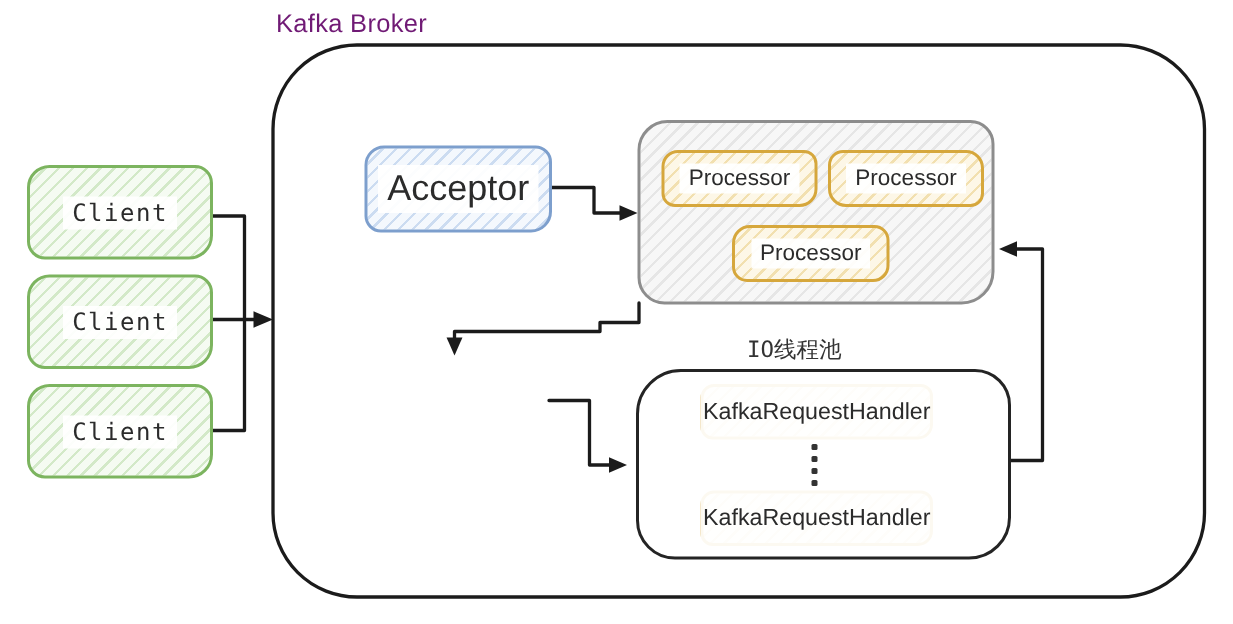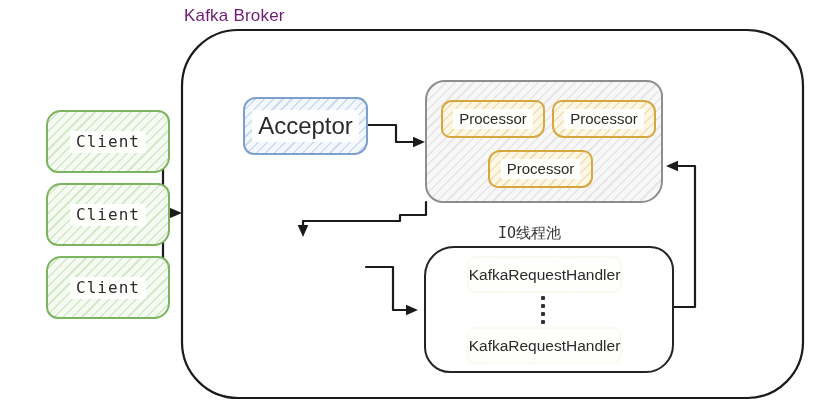--- a/index.html
+++ b/index.html
@@ -33,21 +33,21 @@
     background:rgba(255,255,255,.93); padding:1px 6px; white-space:nowrap;
     line-height:1.25;
   }
   .hatch{background:repeating-linear-gradient(135deg, var(--h) 0 1.6px, var(--f) 1.6px 6.5px);}
 
   .client{
     --h:var(--client-hatch); --f:var(--client-fill);
     border-color:var(--client-border); border-radius:15px 12px 16px 12px;
     width:124px; height:63px; left:18px;
     font-family:"DejaVu Sans Mono","Liberation Mono",monospace;
-    font-size:16px; letter-spacing:1px;margin-left:28px;
+    font-size:16px; letter-spacing:1px;
   }
   .c1{top:110px;} .c2{top:183px;} .c3{top:256px;}
 
   .acceptor{
     --h:var(--acceptor-hatch); --f:var(--acceptor-fill);
     border-color:var(--acceptor-border); border-radius:13px 11px 14px 11px;
     left:243px; top:97px; width:125px; height:58px; font-size:24px;
   }
   .queue{
     --h:var(--queue-hatch); --f:var(--queue-fill);

